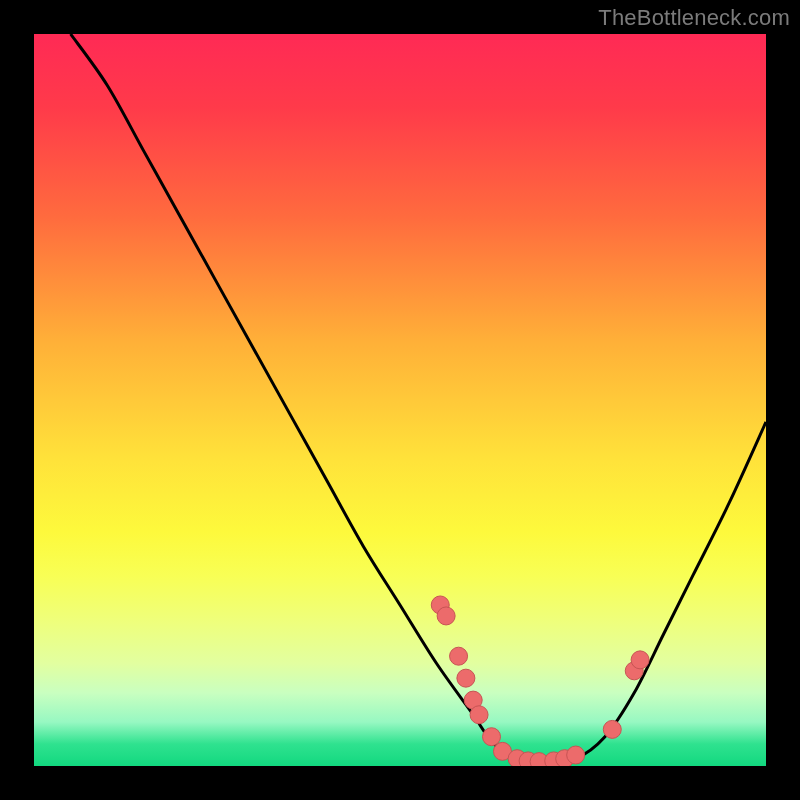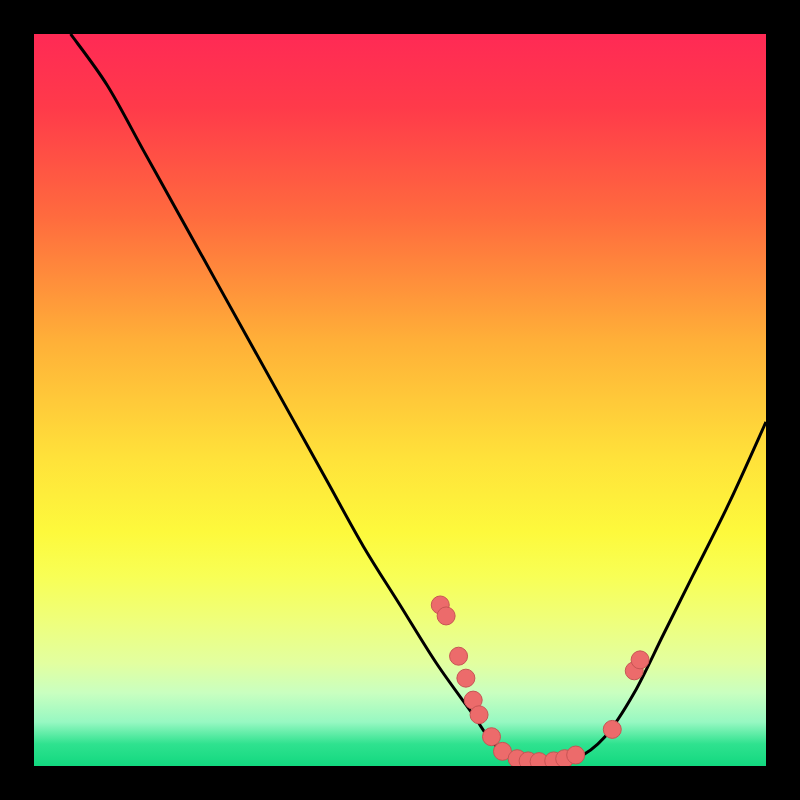--- a/index.html
+++ b/index.html
@@ -77,13 +77,14 @@
           <circle cx="505.08" cy="727.608" r="9" fill="#ec6b6b" stroke="#c75454" stroke-width="1"></circle>
           <circle cx="519.72" cy="726.876" r="9" fill="#ec6b6b" stroke="#c75454" stroke-width="1"></circle>
           <circle cx="530.6999999999999" cy="724.68" r="9" fill="#ec6b6b" stroke="#c75454" stroke-width="1"></circle>
           <circle cx="541.68" cy="721.02" r="9" fill="#ec6b6b" stroke="#c75454" stroke-width="1"></circle>
           <circle cx="578.28" cy="695.4" r="9" fill="#ec6b6b" stroke="#c75454" stroke-width="1"></circle>
           <circle cx="600.24" cy="636.84" r="9" fill="#ec6b6b" stroke="#c75454" stroke-width="1"></circle>
           <circle cx="606.096" cy="625.86" r="9" fill="#ec6b6b" stroke="#c75454" stroke-width="1"></circle>
         </g>
     </svg>
   </div>
+  <div class="watermark">TheBottleneck.com</div>
 </div>
 
 </body></html>

